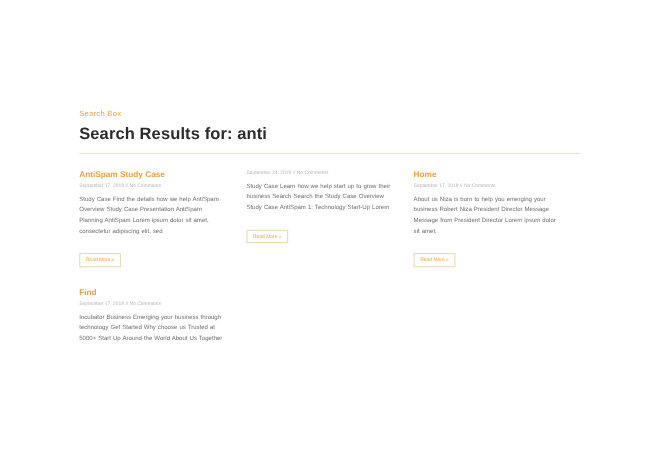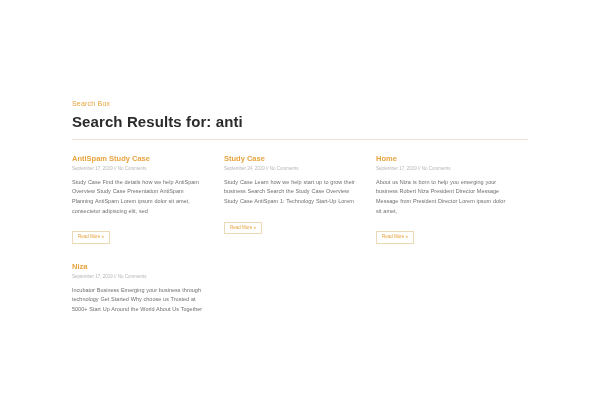--- a/index.html
+++ b/index.html
@@ -102,40 +102,37 @@
       <div class="result-col">
         <h2 class="result-title">
           <span>AntiSpam Study Case</span>
         </h2>
         <div class="result-meta">September 17, 2019 // No Comments</div>
         <p class="result-excerpt">Study Case Find the details how we help AntiSpam Overview Study Case Presentation AntiSpam Planning AntiSpam Lorem ipsum dolor sit amet, consectetur adipiscing elit, sed</p>
         <a class="read-more" href="#">Read More »</a>
       </div>
 
       <div class="result-col">
-        <h2 class="result-title">
-          <span>Study Case</span>
-        </h2>
         <div class="result-meta">September 24, 2019 // No Comments</div>
         <p class="result-excerpt">Study Case Learn how we help start up to grow their business Search Search the Study Case Overview Study Case AntiSpam 1: Technology Start-Up Lorem</p>
         <a class="read-more" href="#">Read More »</a>
       </div>
 
       <div class="result-col">
         <h2 class="result-title">
           <span>Home</span>
         </h2>
         <div class="result-meta">September 17, 2019 // No Comments</div>
         <p class="result-excerpt">About us Niza is born to help you emerging your business Robert Niza President Director Message Message from President Director Lorem ipsum dolor sit amet,</p>
         <a class="read-more" href="#">Read More »</a>
       </div>
 
       <div class="result-col">
         <h2 class="result-title">
-          <span>Niza</span>
+          <span>Find</span>
         </h2>
         <div class="result-meta">September 17, 2019 // No Comments</div>
         <p class="result-excerpt">Incubator Business Emerging your business through technology Get Started Why choose us Trusted at 5000+ Start Up Around the World About Us Together to bring your</p>
         <a class="read-more" href="#">Read More »</a>
       </div>
 
     </div>
   </div>
 </div>
 

